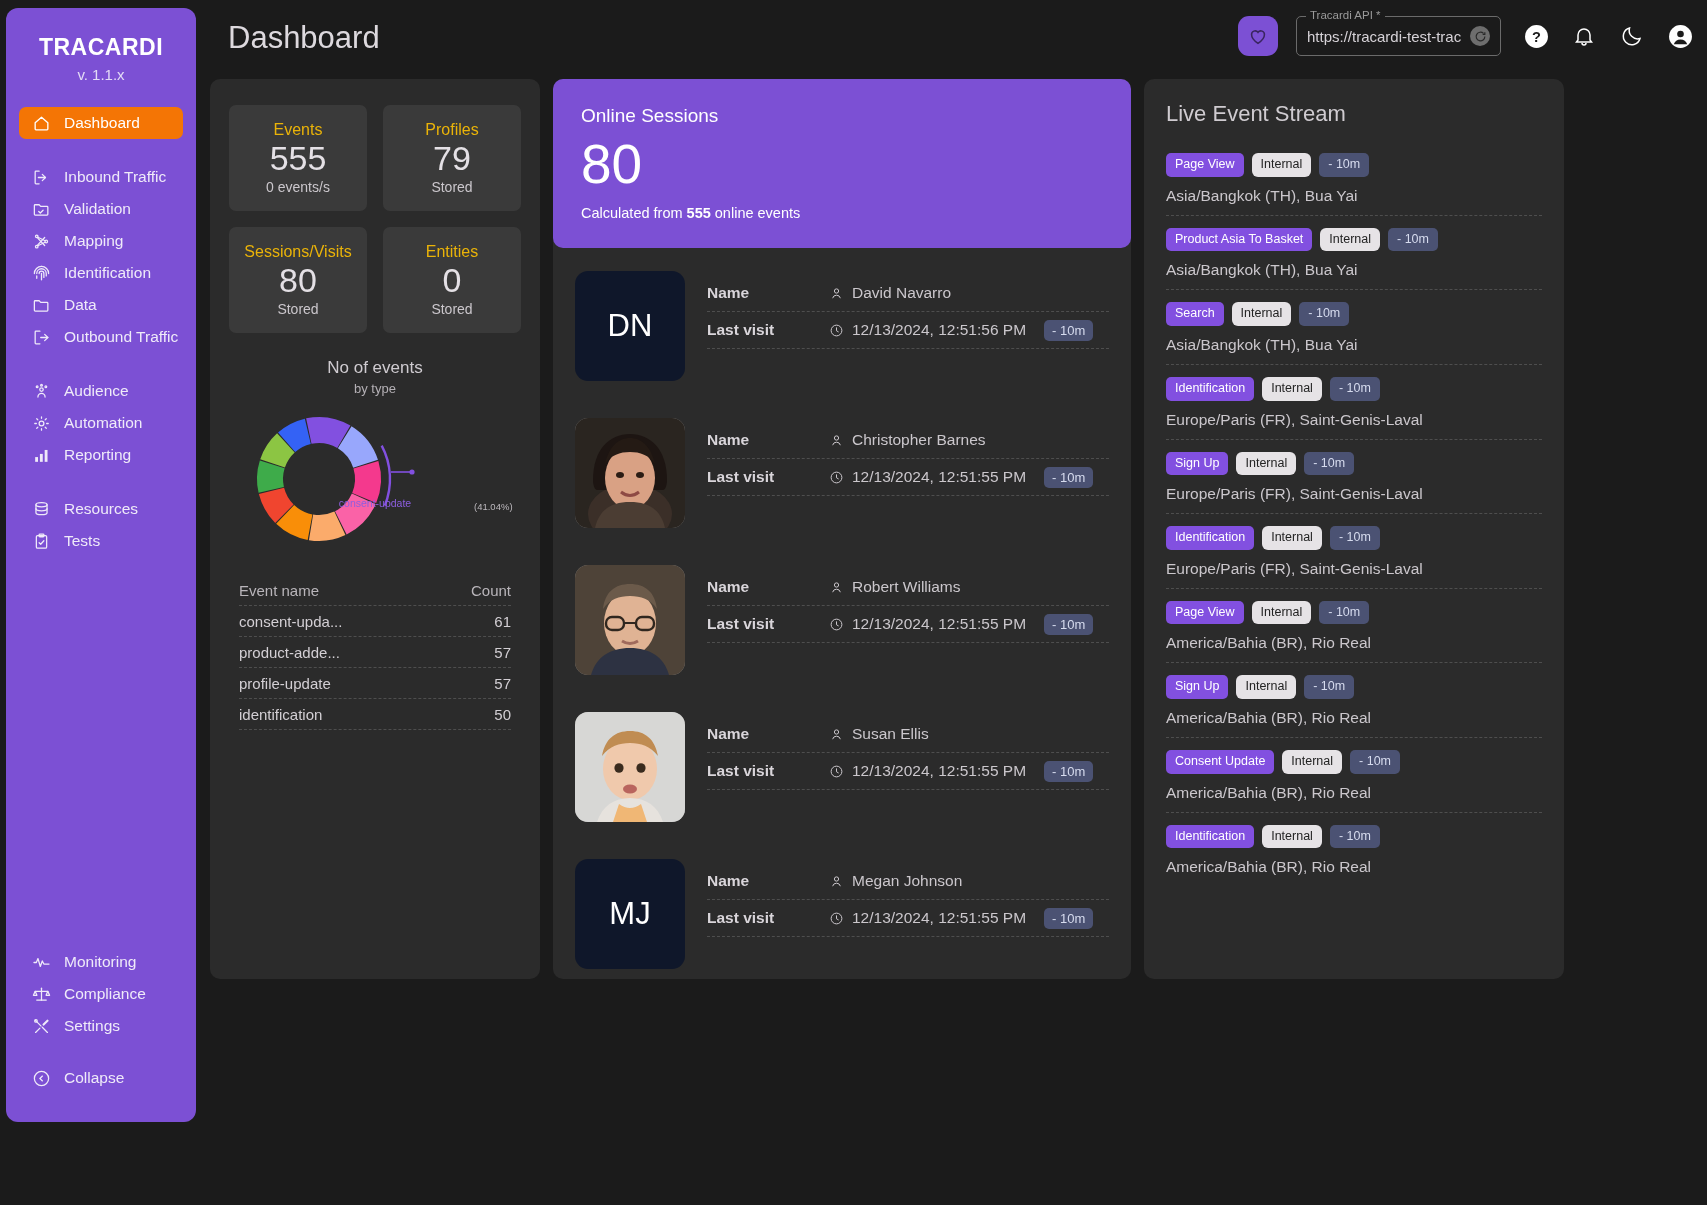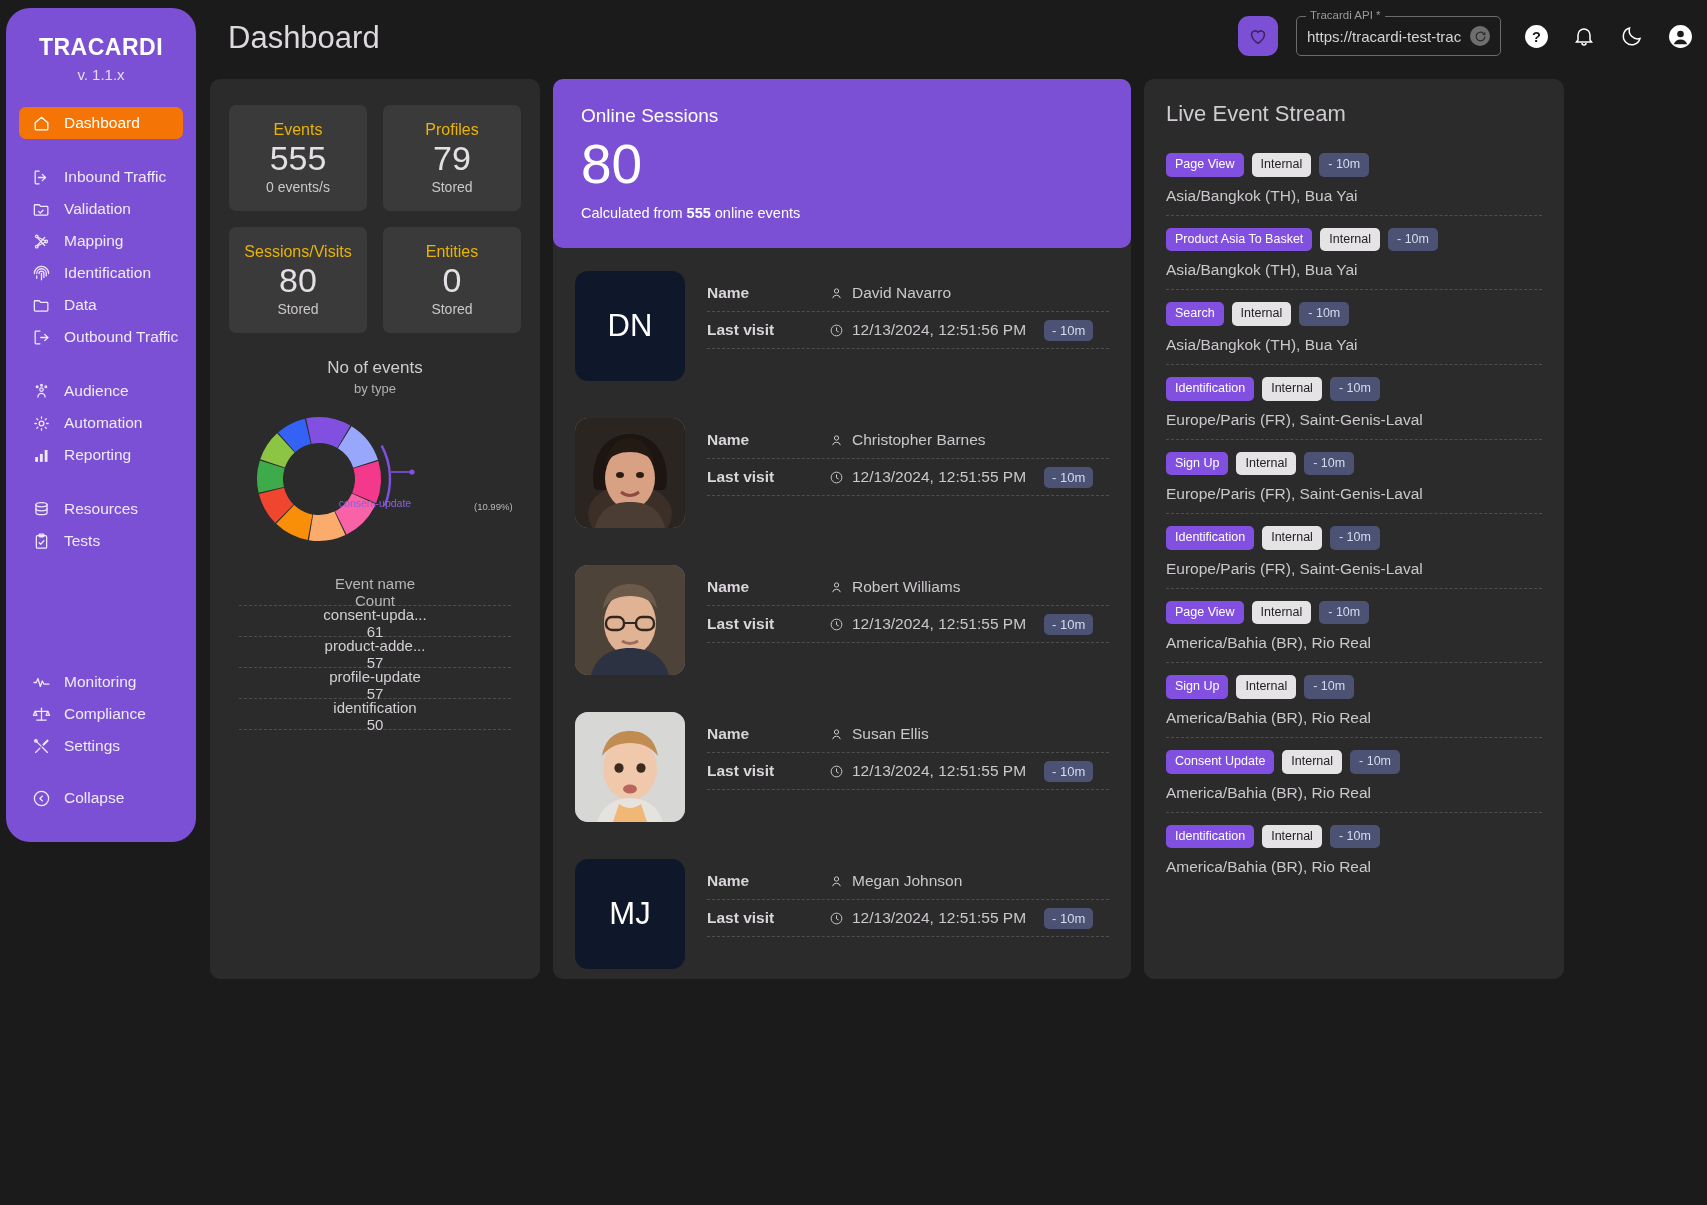--- a/index.html
+++ b/index.html
@@ -7,23 +7,23 @@
     width: 1707px; height: 1205px;
     background: #1b1b1b;
     font-family: "Liberation Sans", sans-serif;
     overflow: hidden;
   }
   .app { position: relative; width: 1707px; height: 1205px; background:#1b1b1b; }
 
   
   .sidebar {
     position: absolute; left: 6px; top: 8px;
-    width: 190px; height: 834px;
+    width: 190px; height: 1114px;
     background: #7c50d4;
-    border-radius: 24px;
+    border-radius: 12px;
     color: #fff;
     padding: 26px 0 0 0;
   }
   .brand { text-align:center; }
   .brand-name { font-size: 23px; font-weight: 700; letter-spacing: .5px; color:#fff; }
   .brand-ver { font-size: 15px; color: #e3dbf6; margin-top: 5px; }
 
   .nav { margin-top: 24px; }
   .nav-item {
     display:flex; align-items:center; gap:13px;
@@ -104,21 +104,21 @@
     position:absolute; left: 50%; top: 96px; transform: translateX(-50%);
     font-size: 10.5px; color:#8d5ee0; white-space:nowrap;
   }
   .pct-label { position:absolute; left: 245px; top: 100px; font-size: 9.5px; color:#bdb9be; white-space:nowrap; }
 
   .evt-table { margin-top: 14px; padding: 0 10px; }
   .evt-row {
     display:flex; justify-content:space-between; align-items:center;
     height: 31px;
     border-bottom: 1px dashed #4e4e4e;
-    font-size: 15px; color:#d3cfd4;flex-direction:column;
+    font-size: 15px; color:#d3cfd4;
   }
   .evt-row.head { color:#b9b5ba; }
   .evt-count { color:#d3cfd4; }
 
   
   .col-mid {
     position:absolute; left: 553px; top: 79px;
     width: 578px; height: 900px;
     background:#2b2b2b; border-radius: 10px;
     padding: 0;
@@ -163,21 +163,21 @@
     width: 420px; height: 900px;
     background:#2b2b2b; border-radius: 10px;
     padding: 22px 22px 16px 22px;
   }
   .stream-title { font-size: 22px; color:#cfcbd0; margin-bottom: 14px; }
   .stream-item { padding: 12px 0 10px 0; border-bottom: 1px dashed #4e4e4e; }
   .stream-item:last-child { border-bottom: none; }
   .chips { display:flex; align-items:center; gap: 8px; }
   .chip { border-radius: 5px; font-size: 12.5px; padding: 4px 9px; white-space:nowrap; line-height:1.25; }
   .chip.type { background:#8250e0; color:#fff; }
-  .chip.src { background:#e6e3e6; color:#232323; }
+  .chip.src { background:#e6e3e6; color:#232323;border-radius:6px; }
   .chip.time { background:#4b5273; color:#d6dbee; }
   .stream-loc { font-size: 15.5px; color:#cbc7cc; margin-top: 10px; }
 </style>
 </head>
 <body>
 
 <div class="app">
 
   <aside class="sidebar">
     <div class="brand">
@@ -446,21 +446,21 @@
           <path d="M106.65380714090094 138.95296471546015 A62 62 0 0 1 75.1663792495622 122.82500344012999 L93.12886537071354 104.02742135233353 A36 36 0 0 0 111.41188801729731 113.3920440283317 Z" fill="#f98e08"></path>
           <path d="M74.23702932710886 121.91813290525532 A62 62 0 0 1 57.866520275696416 93.09849715192775 L83.08378596653341 86.76686931402256 A36 36 0 0 0 92.58924283509546 103.5008513643418 Z" fill="#f0452f"></path>
           <path d="M57.56350947455166 91.83584522056363 A62 62 0 0 1 58.8359417595113 59.463166060082926 L83.6466758603614 67.23667706714492 A36 36 0 0 0 82.90784421103 86.0337165796821 Z" fill="#3eab4a"></path>
           <path d="M59.237123574856454 58.228192944414296 A62 62 0 0 1 76.07836652437013 32.3209386399529 L93.6584063689891 51.47667404900491 A36 36 0 0 0 83.87962014023924 66.5195959032083 Z" fill="#8cc543"></path>
           <path d="M77.04419071423254 31.453016362519847 A62 62 0 0 1 103.84224605313935 17.638108021864063 L109.77936867601639 42.95115949656623 A36 36 0 0 0 94.21920751148987 50.97271917823733 Z" fill="#3462f5"></path>
           <path d="M180.6892790929838 44.667519042201754 A71 71 0 0 1 183.83005367424192 104.59706813252976" stroke="#8250e0" stroke-width="2.4" fill="none"></path>
           <path d="M190 71 L211 71" stroke="#8250e0" stroke-width="1.6"></path>
           <circle cx="211" cy="71" r="2.6" fill="#8250e0"></circle>
         </svg>
       <div class="donut-center-label">consent-update</div>
-      <div class="pct-label">(10.99%)</div>
+      <div class="pct-label">(41.04%)</div>
     </div>
 
     <div class="evt-table" id="evt-table">
         <div class="evt-row head">
           <span>Event name</span>
           <span>Count</span>
         </div>
         <div class="evt-row">
           <span>consent-upda...</span>
           <span class="evt-count">61</span>

